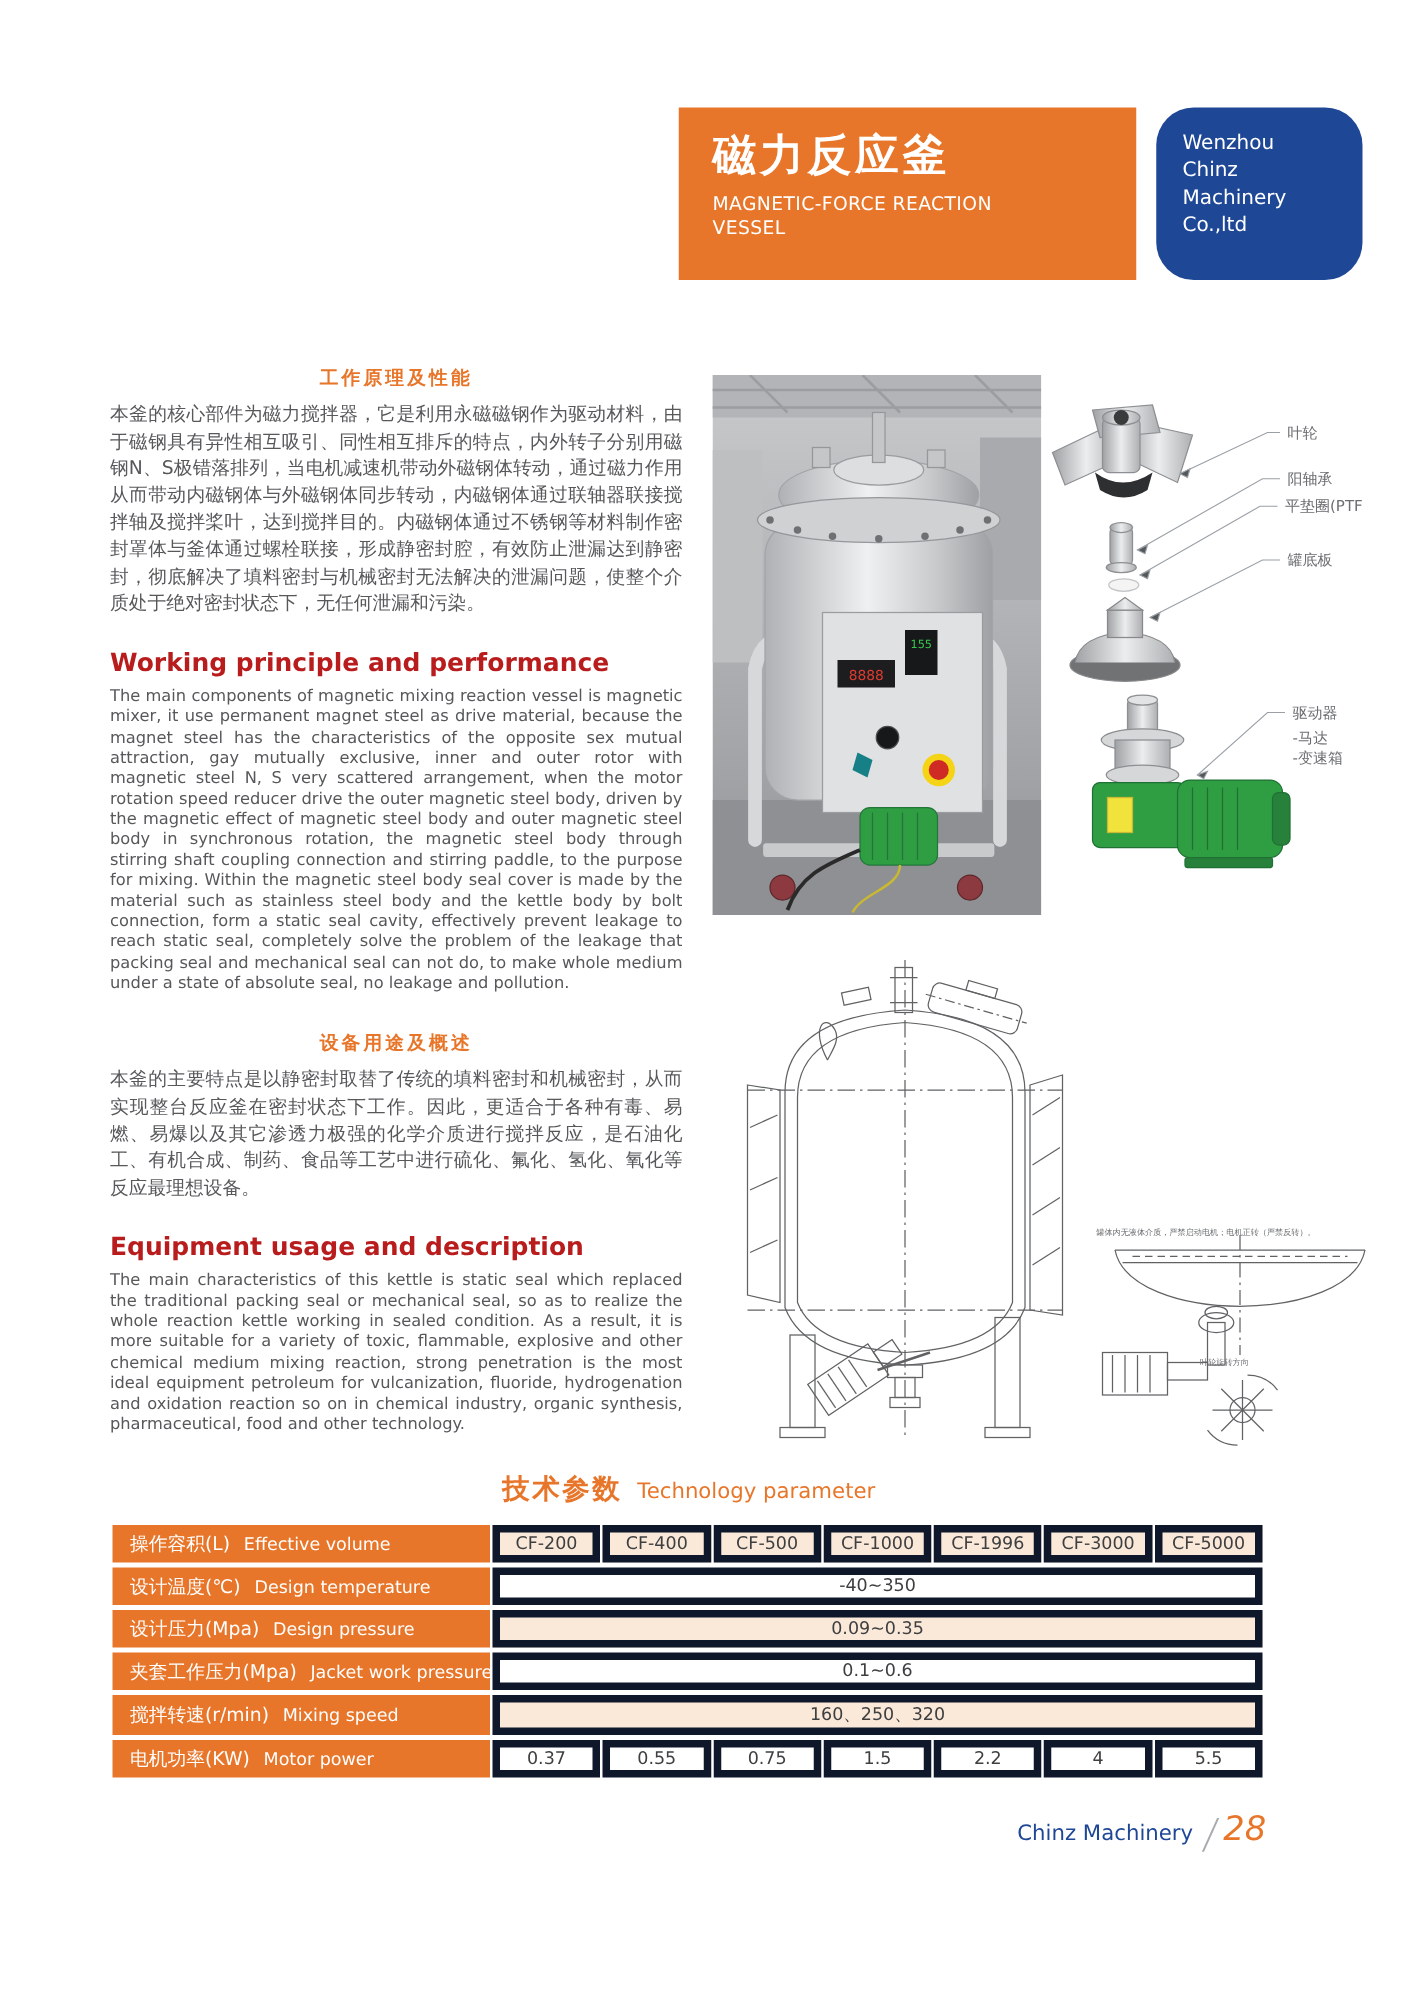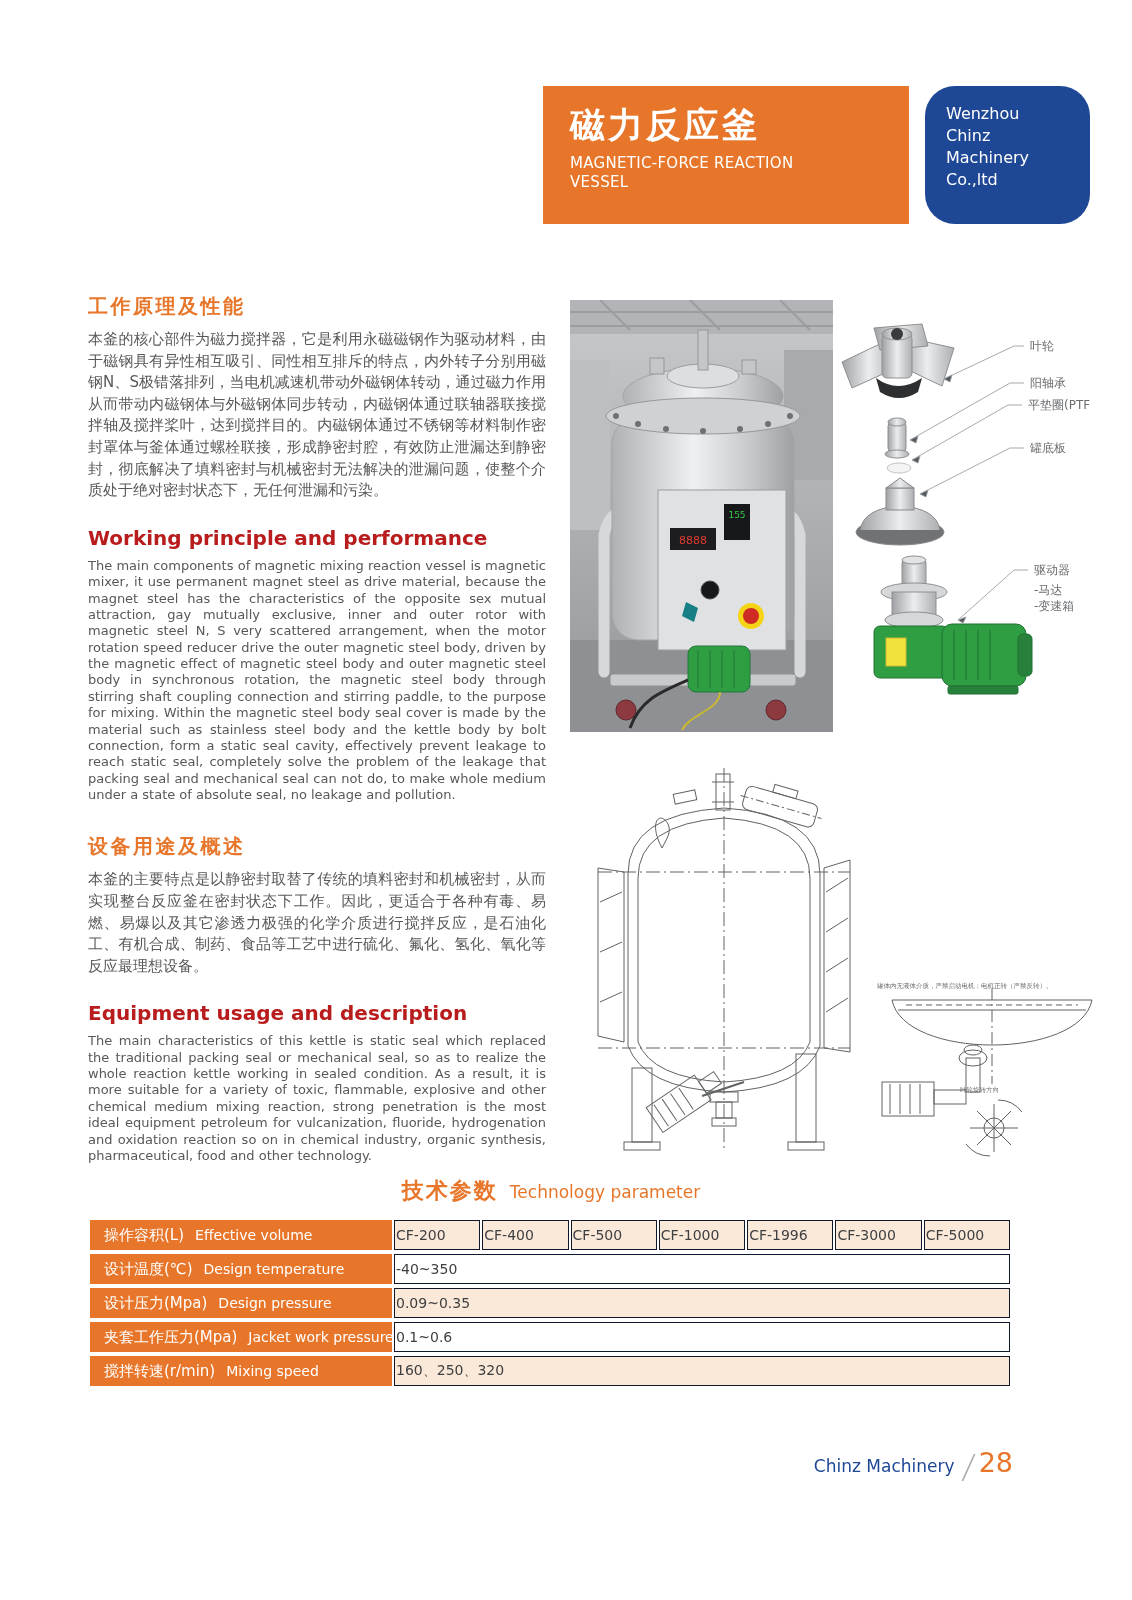--- a/index.html
+++ b/index.html
@@ -14,44 +14,44 @@
   }
   .hdr-orange .cn { font-size:35px; font-weight:bold; letter-spacing:3px; line-height:1.1; }
   .hdr-orange .en { margin-top:9px; font-size:15px; line-height:1.32; letter-spacing:.3px; }
   .hdr-blue {
     position:absolute; left:925px; top:86px; width:165px; height:138px;
     background:#1E4796; color:#fff; box-sizing:border-box; padding:17px 10px 0 21px;
     font-size:16px; line-height:1.38;border-radius:30px;
   }
   
   .leftcol { position:absolute; left:88px; top:293px; width:458px; color:#57585A; }
-  .sec-h-cn { color:#E8762A; font-size:20px; font-weight:600; letter-spacing:2.5px; margin:0 0 9px 0; }
+  .sec-h-cn { color:#E8762A; font-size:15px; font-weight:600; letter-spacing:2.5px; margin:0 0 9px 0;text-align:center; }
   .sec-h-en { color:#b91c1c; font-size:20px; font-weight:600; margin:0 0 8px 0; }
   .p-cn { font-size:15px; line-height:1.44; text-align:justify; margin:0 0 24px 0; }
   .p-en { font-size:13px; line-height:1.26; text-align:justify; margin:0 0 30px 0; }
   
   .photo   { position:absolute; left:570px; top:300px; }
   .parts   { position:absolute; left:838px; top:302px; }
   .drawing { position:absolute; left:562px; top:752px; }
   
   .params { position:absolute; left:88px; top:1176px; width:924px; }
   .params-title { margin:0 0 10px 2px;text-align:center; }
   .params-title .cn { color:#E8762A; font-size:22px; font-weight:bold; letter-spacing:2px; }
   .params-title .en { color:#E8762A; font-size:17px; margin-left:7px; }
   table.spec { width:100%; border-collapse:separate; border-spacing:2px 4px; table-layout:fixed; }
   table.spec td { height:30px; box-sizing:border-box; }
   td.lbl { background:#E8762A; color:#ffffff; font-size:15px; padding-left:14px; white-space:nowrap; }
   td.lbl .en { margin-left:11px; font-size:14px; }
-  td.val { background:#ffffff; border:1px solid #0f172a; text-align:left; font-size:14px; color:#3E3F41;margin-top:24px; }
+  td.val { background:#ffffff; border:6px solid #0f172a; text-align:center; font-size:14px; color:#3E3F41;margin-top:24px; }
   td.cream { background:#FAE8D8; }
   
   .footer { position:absolute; left:0; top:1447px; width:1013px; text-align:right; white-space:nowrap; }
   .footer .brand { color:#1E4796; font-size:17px; }
   .footer .sep { color:#A9ABAE; font-size:33px; font-weight:200; margin:0 5px 0 8px; vertical-align:-6px; display:inline-block; transform:skewX(-8deg); }
-  .footer .pg { color:#E8762A; font-size:27px; }
+  .footer .pg { color:#E8762A; font-size:27px;font-style:italic; }
   svg text { font-family:"DejaVu Sans","Liberation Sans",sans-serif; }
 </style>
 </head>
 <body>
 
 <div class="page">
 
   <div class="hdr-orange">
     <div class="cn">磁力反应釜</div>
     <div class="en">
@@ -353,20 +353,32 @@
           <span>夹套工作压力(Mpa)</span><span class="en">Jacket work pressure</span>
         </td>
         <td class="val" colspan="7">0.1~0.6</td>
       </tr>
       <tr>
         <td class="lbl">
           <span>搅拌转速(r/min)</span><span class="en">Mixing speed</span>
         </td>
         <td class="val cream" colspan="7">160、250、320</td>
       </tr>
+      <tr>
+        <td class="lbl">
+          <span>电机功率(KW)</span><span class="en">Motor power</span>
+        </td>
+        <td class="val">0.37</td>
+        <td class="val">0.55</td>
+        <td class="val">0.75</td>
+        <td class="val">1.5</td>
+        <td class="val">2.2</td>
+        <td class="val">4</td>
+        <td class="val">5.5</td>
+      </tr>
     </tbody>
       </table>
   </div>
 
   <div class="footer">
     <span class="brand">Chinz Machinery</span><span class="sep">/</span><span class="pg">28</span>
   </div>
 
 </div>
 

